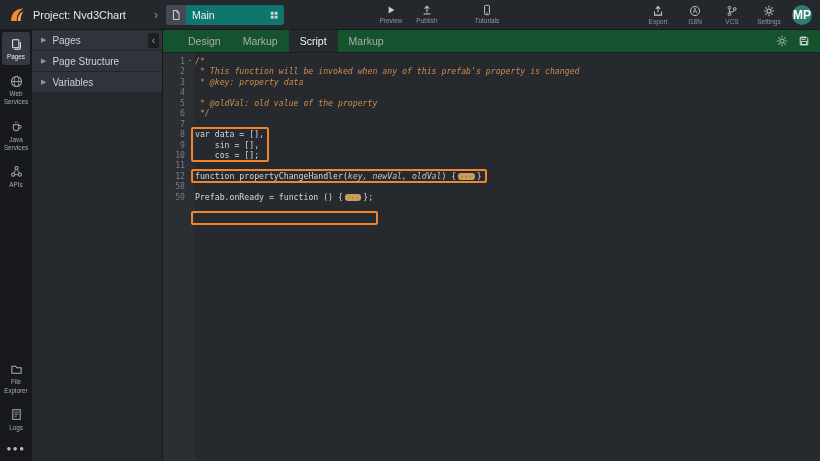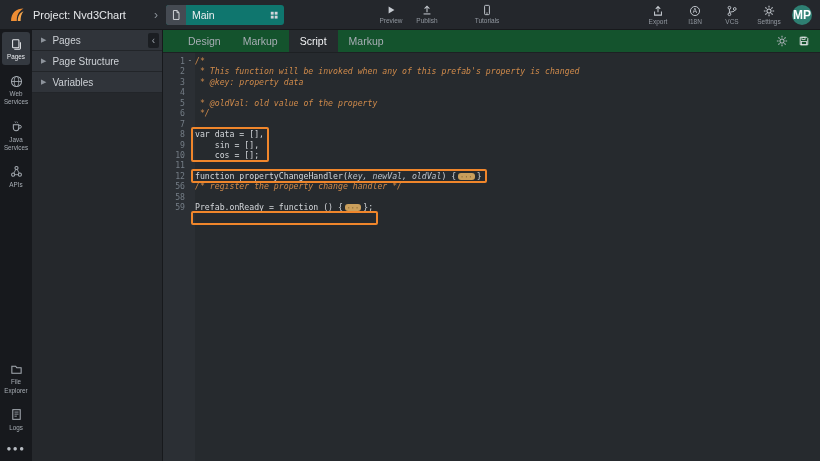--- a/index.html
+++ b/index.html
@@ -302,21 +302,20 @@
           <div class="code-line"><span class="gutter">3</span><span class="foldw"></span><span class="content"><span class="seg-comment"> * @key: property data</span></span></div>
           <div class="code-line"><span class="gutter">4</span><span class="foldw"></span></div>
           <div class="code-line"><span class="gutter">5</span><span class="foldw"></span><span class="content"><span class="seg-comment"> * @oldVal: old value of the property</span></span></div>
           <div class="code-line"><span class="gutter">6</span><span class="foldw"></span><span class="content"><span class="seg-comment"> */</span></span></div>
           <div class="code-line"><span class="gutter">7</span><span class="foldw"></span><span class="content"></span></div>
           <div class="code-line"><span class="gutter">8</span><span class="foldw"></span><span class="content"><span class="seg-keyword">var</span><span class="seg-plain"> data = [],</span></span></div>
           <div class="code-line"><span class="gutter">9</span><span class="foldw"></span><span class="content"><span class="seg-plain">    sin = [],</span></span></div>
           <div class="code-line"><span class="gutter">10</span><span class="foldw"></span><span class="content"><span class="seg-plain">    cos = [];</span></span></div>
           <div class="code-line"><span class="gutter">11</span><span class="foldw"></span><span class="content"></span></div>
           <div class="code-line"><span class="gutter">12</span><span class="foldw"></span><span class="content"><span class="seg-keyword">function</span><span class="seg-plain"> propertyChangeHandler(</span><span class="seg-param">key, newVal, oldVal</span><span class="seg-plain">) {</span><span class="seg-fold">···</span><span class="seg-plain">}</span></span></div>
-          <div class="code-line"><span class="gutter">56</span><span class="foldw"></span><span class="content"><span class="seg-comment">/* register the property change handler */</span></span></div>
           <div class="code-line"><span class="gutter">58</span><span class="foldw"></span></div>
           <div class="code-line"><span class="gutter">59</span><span class="foldw"></span><span class="content"><span class="seg-plain">Prefab.onReady = </span><span class="seg-keyword">function</span><span class="seg-plain"> () {</span><span class="seg-fold">···</span><span class="seg-plain">};</span></span></div>
           <div class="ann-box" style="top: 74px; height: 35px; left: 28px; width: 78px;"></div>
           <div class="ann-box" style="top: 116px; height: 14px; left: 28px; width: 296px;"></div>
           <div class="ann-box" style="top: 158px; height: 14px; left: 28px; width: 187px;"></div>
         </div>
     </main>
 
   </div>
 </div>

